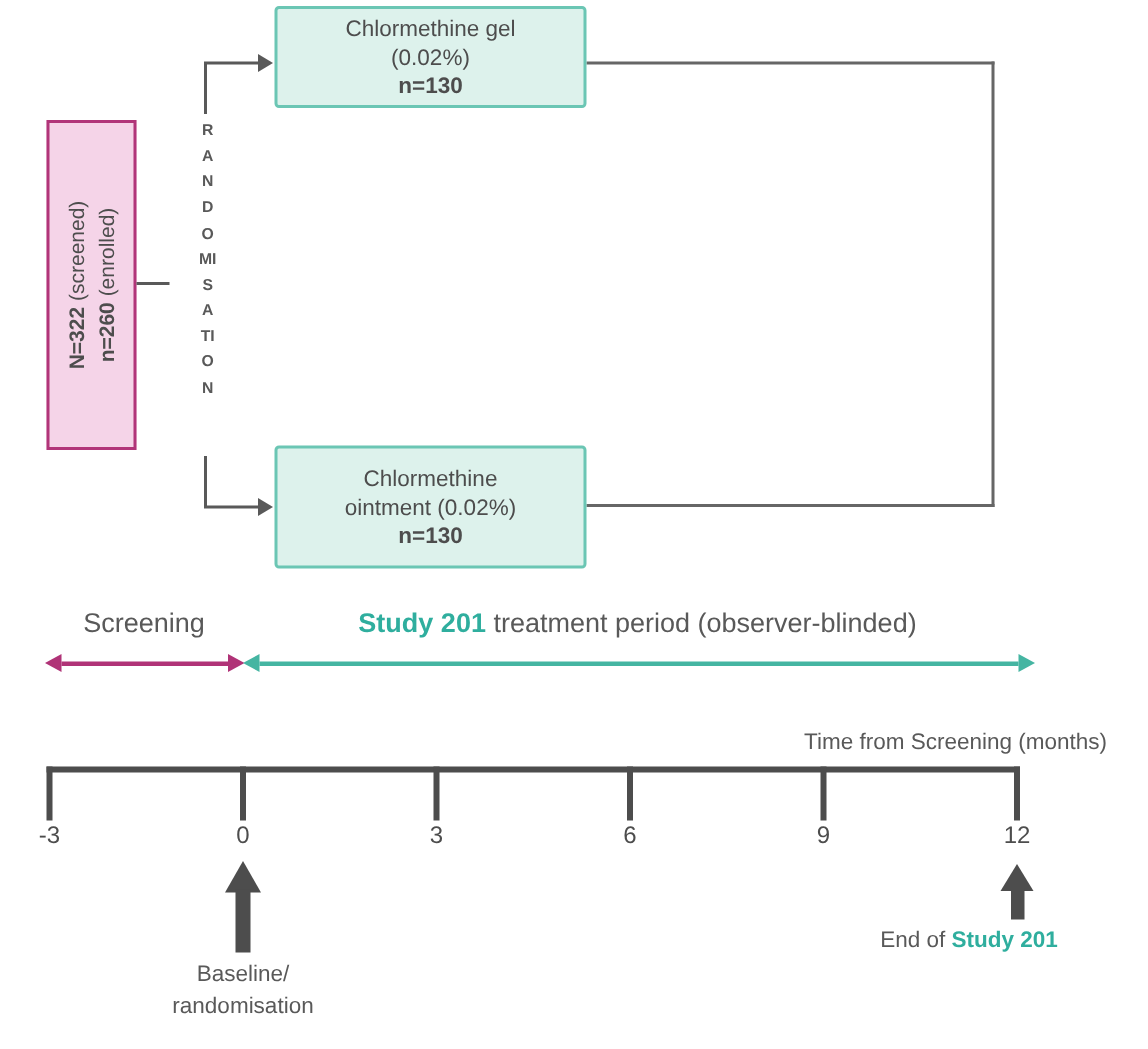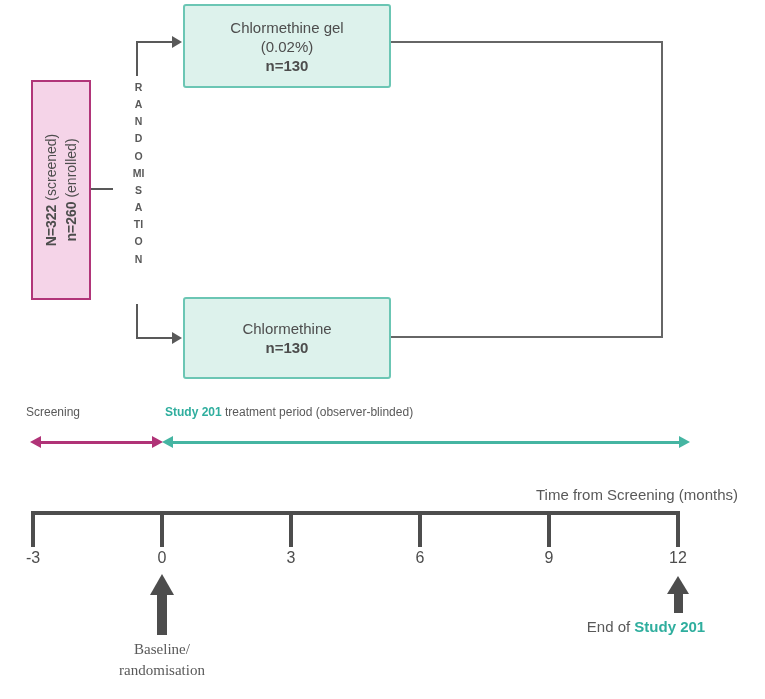--- a/index.html
+++ b/index.html
@@ -9,32 +9,32 @@
   .gray{color:#595959;}
   .b{font-weight:bold;}
 
   
   .pink-box{left:31px;top:80px;width:60px;height:220px;background:#f5d4e8;border:2px solid #b13579;
     display:flex;align-items:center;justify-content:center;box-sizing:border-box;}
   .rot-text{transform:rotate(-90deg);white-space:nowrap;text-align:center;font-size:14px;color:#4d4d4d;line-height:20px;}
   .arm-box{left:183px;width:208px;background:#ddf2ec;border:2px solid #6bc6b4;border-radius:3px;
     display:flex;flex-direction:column;align-items:center;justify-content:center;box-sizing:border-box;
     font-size:15px;color:#4d4d4d;line-height:19px;text-align:center;}
-  .gel-box{top:4px;height:84px;}
+  .gel-box{top:4px;height:68px;}
   .oint-box{top:297px;height:82px;}
 
   .rand-col{left:132px;top:79px;width:13px;font-size:10.5px;font-weight:bold;color:#595959;
     line-height:17.15px;text-align:center;word-break:break-all;}
 
   .line{background:#595959;}
   .arrhead-r{width:0;height:0;border-top:6px solid transparent;border-bottom:6px solid transparent;border-left:10px solid #595959;}
   .bracket{left:391px;top:41px;width:272px;height:297px;border-top:2px solid #666666;border-right:2px solid #666666;border-bottom:2px solid #666666;box-sizing:border-box;}
 
   
-  .period-label{top:405px;font-size:12px;text-align:left;}
+  .period-label{top:405px;font-size:18px;text-align:center;}
   .dbl-arrow{top:436px;height:12px;display:flex;align-items:center;}
   .dbl-arrow .shaft{flex:1;height:3px;}
   .head{width:0;height:0;border-top:6px solid transparent;border-bottom:6px solid transparent;}
   .magenta .shaft{background:#b03377;}
   .magenta .head-l{border-right:11px solid #b03377;}
   .magenta .head-r{border-left:11px solid #b03377;}
   .teal .shaft{background:#45b5a2;}
   .teal .head-l{border-right:11px solid #45b5a2;}
   .teal .head-r{border-left:11px solid #45b5a2;}
   .accent{color:#2fae9e;font-weight:bold;margin-top:28px;}
@@ -42,21 +42,21 @@
   
   .axis-label{top:486px;left:437px;width:301px;text-align:right;font-size:15px;}
   .axis-line{left:31px;top:511px;width:649px;height:4px;background:#4d4d4d;}
   .tick{top:511px;width:4px;height:36px;background:#4d4d4d;}
   .tick-label{top:549px;width:40px;text-align:center;font-size:16px;color:#4d4d4d;}
 
   
   .up-head{width:0;height:0;}
   .base-head{left:150px;top:574px;border-left:12px solid transparent;border-right:12px solid transparent;border-bottom:21px solid #4d4d4d;}
   .base-shaft{left:157px;top:593px;width:10px;height:42px;background:#4d4d4d;}
-  .base-text{left:88px;top:639px;width:148px;text-align:center;font-size:15px;line-height:21px;font-family:Liberation Serif, serif;}
+  .base-text{left:88px;top:639px;width:148px;text-align:center;font-size:15px;line-height:21px;}
   .end-head{left:667px;top:576px;border-left:11px solid transparent;border-right:11px solid transparent;border-bottom:18px solid #4d4d4d;}
   .end-shaft{left:674px;top:592px;width:9px;height:21px;background:#4d4d4d;}
   .end-text{left:550px;top:618px;width:192px;text-align:center;font-size:15px;}
 </style>
 </head>
 <body>
 
 <div id="stage">
 
   <div class="abs pink-box">
@@ -81,20 +81,21 @@
   <div class="abs bracket"></div>
 
   <div class="abs arm-box gel-box">
     <div>Chlormethine gel</div>
     <div>(0.02%)</div>
     <div class="b">n=130</div>
   </div>
 
   <div class="abs arm-box oint-box">
     <div>Chlormethine</div>
+    <div>ointment (0.02%)</div>
     <div class="b">n=130</div>
   </div>
 
   <div class="abs period-label gray" style="left:26px;width:140px;">Screening</div>
   <div class="abs period-label" style="left:165px;width:520px;"><span class="accent">Study 201</span><span class="gray"> treatment period (observer-blinded)</span></div>
 
   <div class="abs dbl-arrow magenta" style="left:30px;width:133px;">
     <div class="head head-l"></div>
     <div class="shaft"></div>
     <div class="head head-r"></div>

